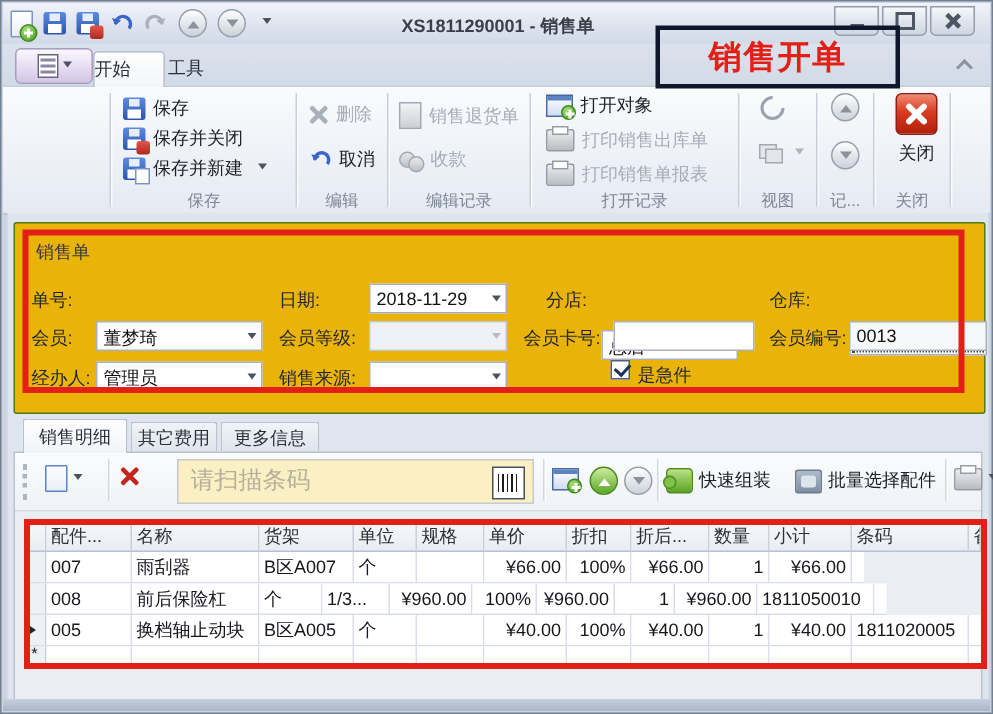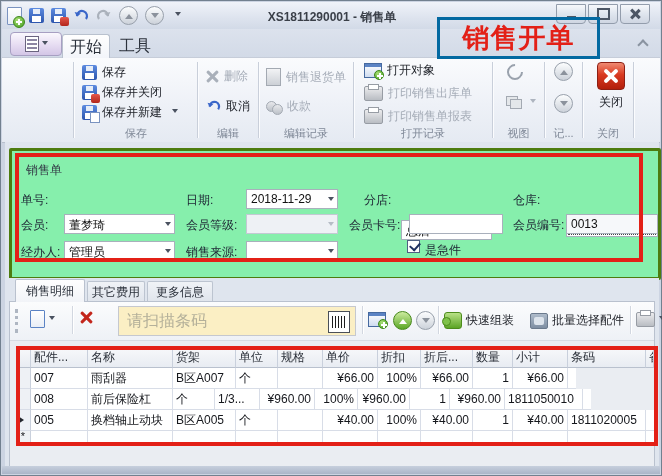--- a/index.html
+++ b/index.html
@@ -75,39 +75,39 @@
   .grip{width:3px;height:24px;border-left:3px dotted #aeb6c2;flex:none;}
 
   
   .tabrow{position:absolute;left:1px;right:1px;top:28px;height:29px;
     background:linear-gradient(#dce2ed,#d2dae7);}
   .appbtn{position:absolute;left:8px;top:3px;width:50px;height:22px;border-radius:4px;
     border:1px solid #a79fc2;background:linear-gradient(#faf8fd,#e6dcf2 55%,#d3c6e6);
     display:flex;align-items:center;justify-content:center;gap:3px;}
   .appbtn .formic{width:12px;height:14px;border:1px solid #6b6480;background:#fff;position:relative;}
   .appbtn .formic:before{content:"";position:absolute;left:1px;right:1px;top:2px;height:2px;background:#8d86a3;box-shadow:0 4px 0 #8d86a3,0 8px 0 #8d86a3;}
-  .rtab{position:absolute;top:5px;height:23px;line-height:23px;font-size:16px;color:#2b313b;text-align:center;}
+  .rtab{position:absolute;top:5px;height:23px;line-height:23px;font-size:12px;color:#2b313b;text-align:left;}
   .rtab.active{background:linear-gradient(#fefefe,#f3f5fa);border:1px solid #b9c1ce;border-bottom:none;
     border-radius:3px 3px 0 0;z-index:3;}
   .ribbon{position:absolute;left:1px;right:1px;top:56px;height:84px;
     background:linear-gradient(#fafbfd,#eef1f7 55%,#e5eaf2);border-top:1px solid #c6cdd9;border-bottom:1px solid #b8c0cd;}
   .gsep{position:absolute;top:4px;width:1px;height:76px;background:#c9cfda;box-shadow:1px 0 0 #fbfcfe;}
   .glabel{position:absolute;top:68px;font-size:11px;color:#7e8796;text-align:center;}
   .rbtn{position:absolute;display:flex;align-items:center;gap:5px;font-size:12px;color:#1c1f26;white-space:nowrap;}
   .rbtn.disabled{color:#a6adb8;}
   .bigbtn{position:absolute;left:6px;top:5px;width:62px;height:58px;display:flex;flex-direction:column;
     align-items:center;justify-content:center;gap:6px;font-size:12px;color:#1c1f26;}
   .ribbon-chevron{position:absolute;right:12px;top:-20px;width:10px;height:10px;}
   .ribbon-chevron:before{content:"";position:absolute;left:1px;top:3px;width:6px;height:6px;
     border-left:2px solid #8a93a0;border-top:2px solid #8a93a0;transform:rotate(45deg);}
 
   
   .formpanel{position:absolute;left:4px;top:141px;width:654px;height:136px;background:#dfe5ee;}
-  .groupbox{position:absolute;left:4px;top:6px;width:646px;height:126px;border:3px solid #4d7c0f;
-    background:#86efac;border-radius:2px;}
+  .groupbox{position:absolute;left:4px;top:6px;width:646px;height:126px;border:1px solid #4d7c0f;
+    background:#eab308;border-radius:2px;}
   .gb-title{position:absolute;left:14px;top:11px;font-size:12px;color:#333a46;}
   .flbl{position:absolute;font-size:12px;color:#1d2433;white-space:nowrap;}
   .fld{position:absolute;height:20px;box-sizing:border-box;background:#fff;border:1px solid #a9b0bc;
     font-size:12px;color:#111;padding:2px 4px 0 4px;white-space:nowrap;overflow:hidden;}
   .fld.ro{background:#f6f8fa;}
   .cmb{padding-right:30px;}
   .cmb .arw{position:absolute;right:3px;top:7px;width:0;height:0;border:3.5px solid transparent;border-top:4px solid #4a5260;}
   .fld.disabled{background:#eef1f5;border-color:#c3c9d3;}
   .fld.disabled .arw{border-top-color:#b6bcc6;}
   .fld.focus{outline:1px dotted #444;outline-offset:-3px;}
@@ -146,22 +146,22 @@
   .num{text-align:right;}
   .newrow{height:12px;line-height:11px;font-size:11px;}
   .cur-arrow{display:inline-block;width:0;height:0;border:4px solid transparent;border-left:6px solid #23262c;margin-top:6px;}
 
   .bottomframe{position:absolute;left:1px;right:1px;bottom:1px;height:8px;
     background:linear-gradient(#c6cfdd,#aab5c8);}
 
   
   .anno{position:absolute;box-sizing:border-box;border:4px solid #e32017;z-index:60;pointer-events:none;}
   .stamp{position:absolute;left:436px;top:16px;width:163px;height:42px;box-sizing:border-box;
-    border:3px solid #0369a1;z-index:60;display:flex;align-items:center;justify-content:center;
-    font-size:27px;font-weight:bold;color:#e32017;letter-spacing:1px;pointer-events:none;}
+    border:3px solid #0f172a;z-index:60;display:flex;align-items:center;justify-content:center;
+    font-size:22px;font-weight:bold;color:#e32017;letter-spacing:1px;pointer-events:none;}
 </style>
 </head>
 <body>
 
 <div class="window">
 
   <div class="titlebar">
     <div class="qat">
       <span class="page-ic">
           <span class="plus-dot"></span>

